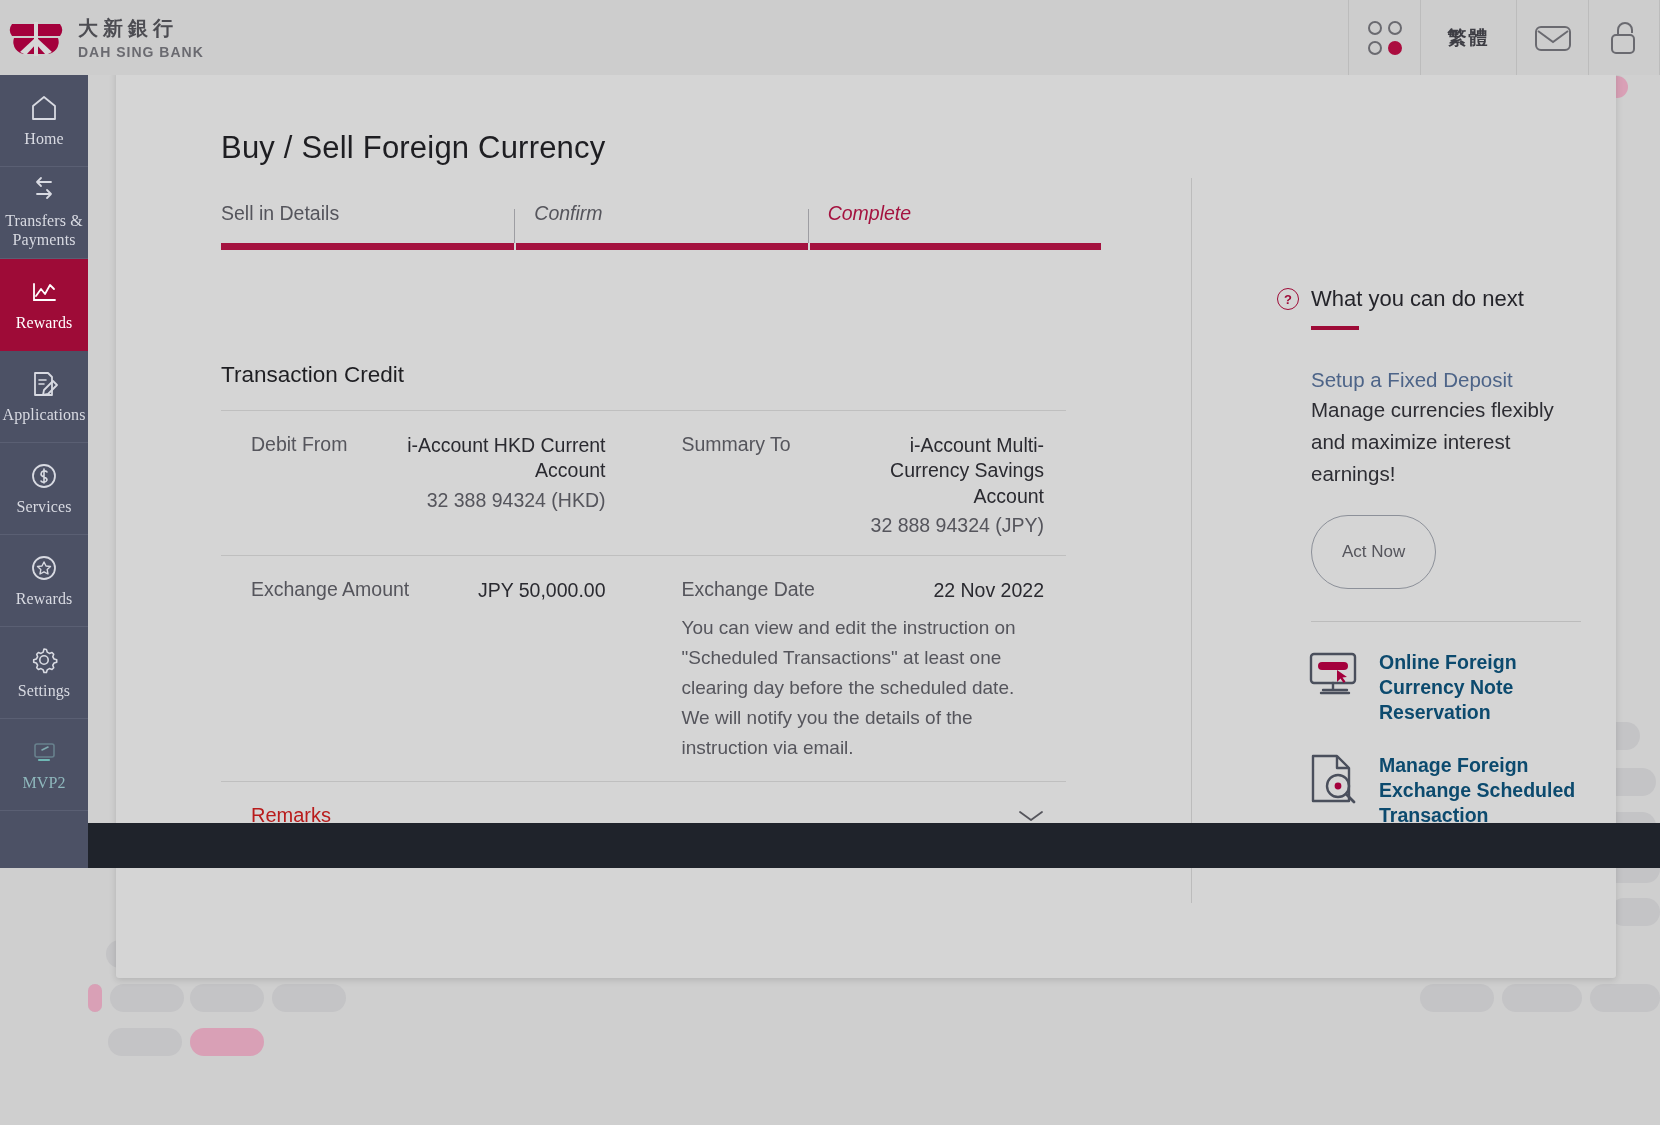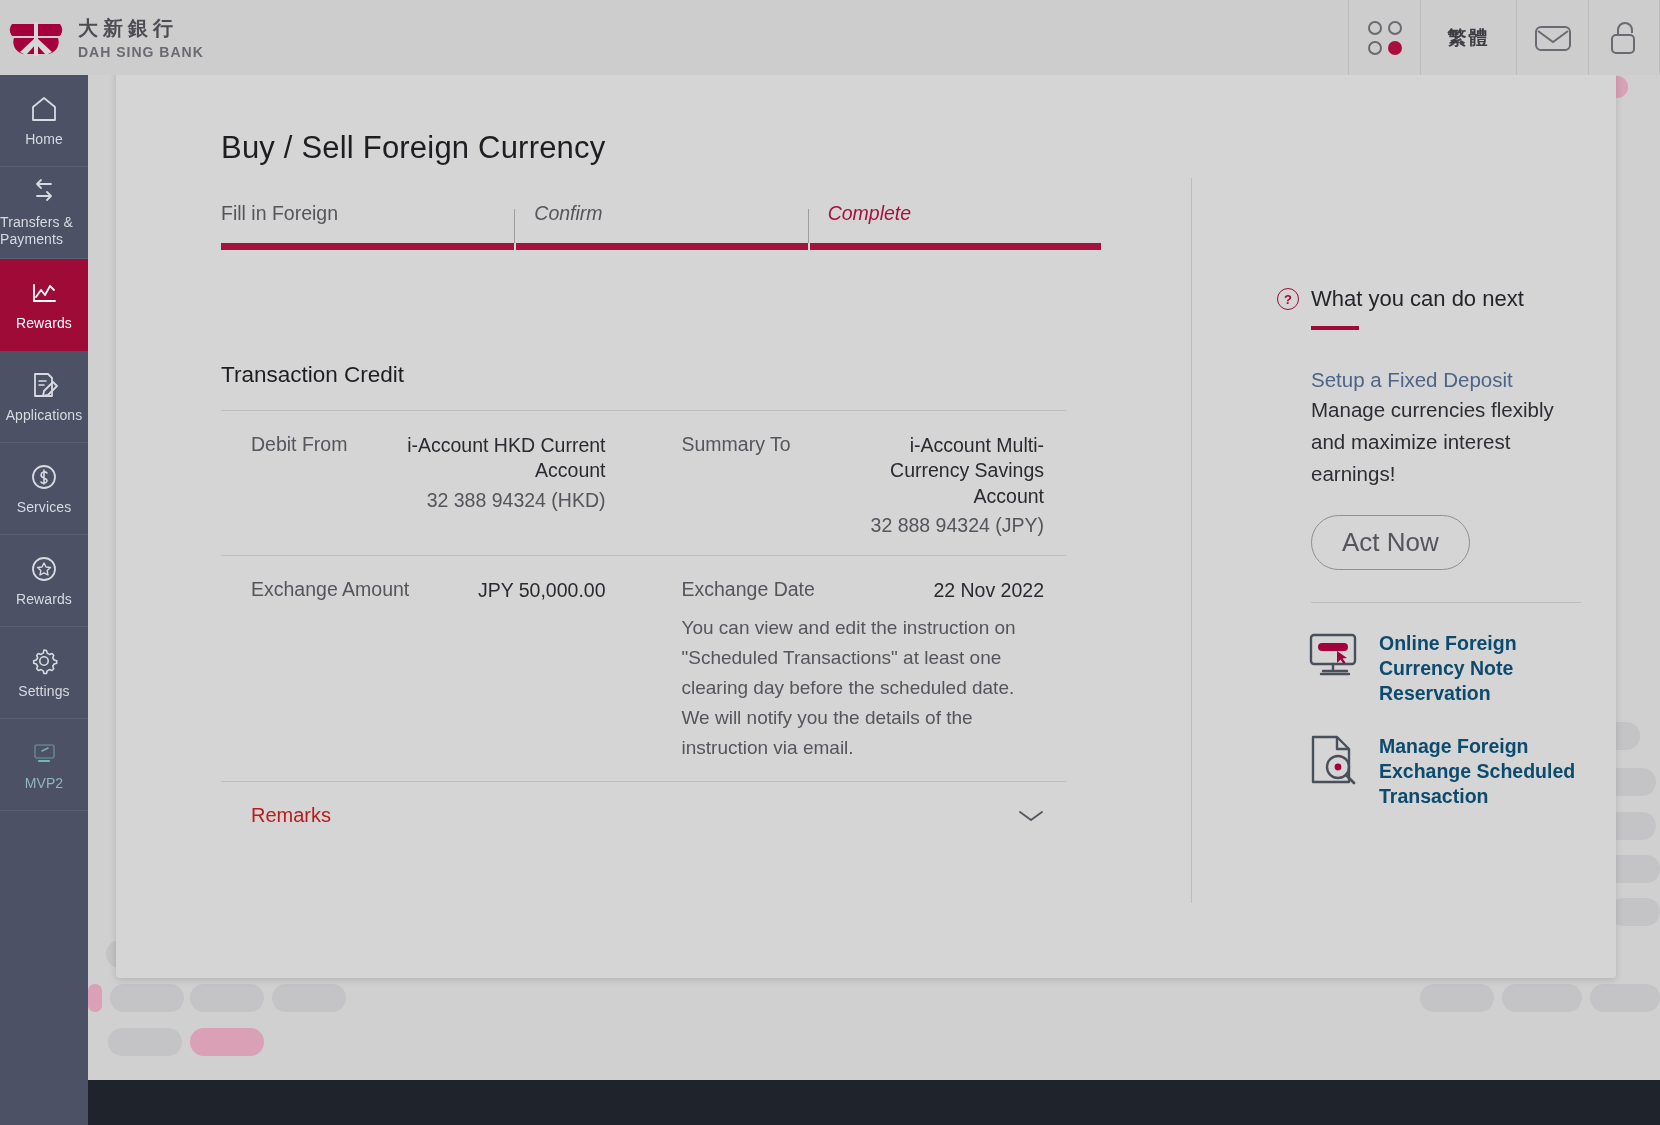--- a/index.html
+++ b/index.html
@@ -2,21 +2,21 @@
 <html><head>
 <meta charset="utf-8">
 <style>
   * { box-sizing: border-box; margin: 0; padding: 0; }
   html, body {
     width: 1660px; height: 1125px;
     background: #cfcfcf;
     font-family: "Liberation Sans", sans-serif;
     overflow: hidden;
   }
-  .app { position: relative; width: 1660px; height: 1125px; background: #d0d0d0; border-radius: 25px; }
+  .app { position: relative; width: 1660px; height: 868px; background: #d0d0d0; border-radius: 25px; }
 
   
   .pill-pattern { position: absolute; inset: 0; pointer-events: none; z-index: 0; }
   .pill { position: absolute; border-radius: 999px; background: #c4c4c6; }
   .pill.pink { background: #d9a0b6; }
 
   
   .header {
     position: absolute; top: 0; left: 0; width: 1660px; height: 75px;
     background: #cdcdcd; z-index: 20;
@@ -48,22 +48,23 @@
     display: flex; flex-direction: column;
   }
   .nav-item {
     height: 92px; display: flex; flex-direction: column;
     align-items: center; justify-content: center; gap: 7px;
     border-bottom: 1px solid #5a5f73; cursor: pointer; position: relative;
   }
   .nav-item.tall { height: 92px; }
   .nav-item.active { background: #9e0b37; border-bottom-color: #9e0b37; }
   .nav-label {
-    font-size: 14px; color: #d8dae2; line-height: 1.18;
+    font-size: 16px; color: #d8dae2; text-align: center; line-height: 1.18;
     letter-spacing: .1px;
+    font-family: Liberation Serif, serif;
   }
   .nav-item.active .nav-label { color: #ffffff; }
   .nav-label.teal { color: #8fb8bd; }
   .nav-ico { width: 30px; height: 30px; color: #d8dae2; }
   .nav-item.active .nav-ico { color: #fff; }
 
   
   .card {
     position: absolute; left: 116px; top: 68px; width: 1500px; height: 910px;
     background: #d5d5d5; border-radius: 3px; z-index: 10;
@@ -135,21 +136,21 @@
     color: #9e0b37; font-size: 13px; display: flex; align-items: center;
     justify-content: center; flex: none; font-weight: bold;
   }
   .side-title { font-size: 22px; color: #24242a; }
   .side-underline { width: 48px; height: 4px; background: #9e0b37; margin: 14px 0 0 34px; }
   .promo { margin: 38px 0 0 34px; width: 270px; }
   .promo-link { font-size: 20.5px; color: #4d6488; cursor: pointer; }
   .promo-desc { font-size: 20.5px; color: #2d2d33; line-height: 1.55; margin-top: 2px; }
   .act-btn {
     margin-top: 26px; display: inline-block; border: 1px solid #8c9099;
-    border-radius: 999px; padding: 11px 30px; font-size: 26px; color: #55555c;
+    border-radius: 999px; padding: 26px 30px; font-size: 17px; color: #55555c;
     background: transparent; cursor: pointer; font-family: "Liberation Sans", sans-serif;
   }
   .side-divider { width: 270px; height: 1px; background: #bcbcbc; margin: 32px 0 0 34px; }
   .promo-item { display: flex; gap: 16px; margin: 28px 0 0 30px; width: 290px; cursor: pointer; align-items: flex-start; }
   .promo-item-text { font-size: 19.5px; color: #0c4a6e; font-weight: bold; line-height: 1.28; }
 
   .bottom-bar { position: absolute; left: 88px; bottom: 0; right: 0; height: 45px; background: #1f232b; z-index: 19; }
   .sidebar-bottom-fill { position: absolute; left: 0; bottom: 0; width: 88px; height: 45px; background: #4c5165; z-index: 19; }
 </style>
 </head>
@@ -306,21 +307,21 @@
   </div>
 
   <div class="card">
     <div class="card-inner">
 
       <div class="main-col">
         <div class="page-title">Buy / Sell Foreign Currency</div>
 
         <div class="stepper">
           <div class="step">
-            <div class="step-label">Fill in Foreign</div>
+            <div class="step-label">Sell in Details</div>
             <div class="step-bar"></div>
           </div>
           <div class="step">
             <div class="step-label">Confirm</div>
             <div class="step-bar"></div>
           </div>
           <div class="step current">
             <div class="step-label">Complete</div>
             <div class="step-bar"></div>
           </div>

